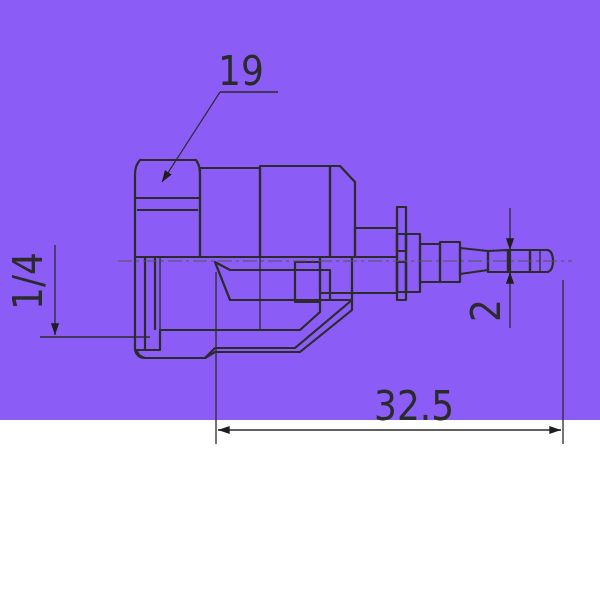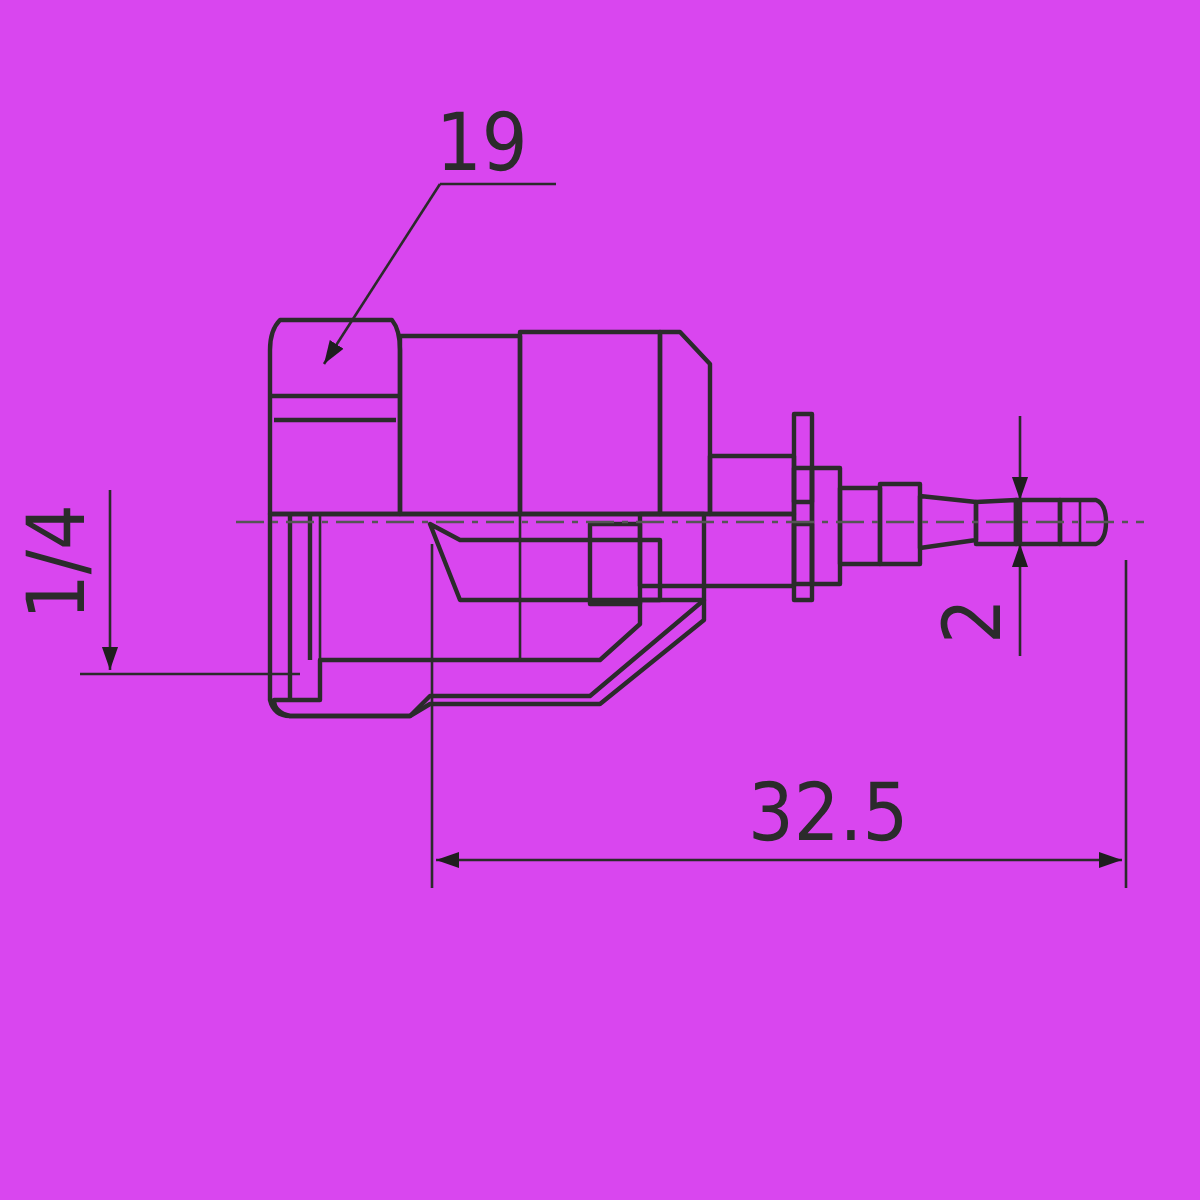--- a/index.html
+++ b/index.html
@@ -1,17 +1,17 @@
 <!DOCTYPE html>
 <html><head>
 <meta charset="utf-8">
 <style>
   html, body { margin: 0; padding: 0; background: #ffffff; }
   body { width: 600px; height: 600px; overflow: hidden; font-family: "DejaVu Sans", sans-serif; }
-  .canvas { position: relative; width: 600px; height: 600px; background: #d946ef; }
+  .canvas { position: relative; width: 600px; height: 420px; background: #8b5cf6; }
   svg { position: absolute; left: 0; top: 0; }
   .dim-text { font-family: "DejaVu Sans Condensed", "DejaVu Sans", sans-serif; font-size: 40px; fill: #2b2b2b; }
   .outline { stroke: #2b2b2b; stroke-width: 2.2; fill: none; stroke-linejoin: round; }
   .thin { stroke: #2b2b2b; stroke-width: 1.3; fill: none; }
   .center { stroke: #555; stroke-width: 1.2; stroke-dasharray: 14 4 3 4; fill: none; }
 </style>
 </head>
 <body>
 
 <div class="canvas">

